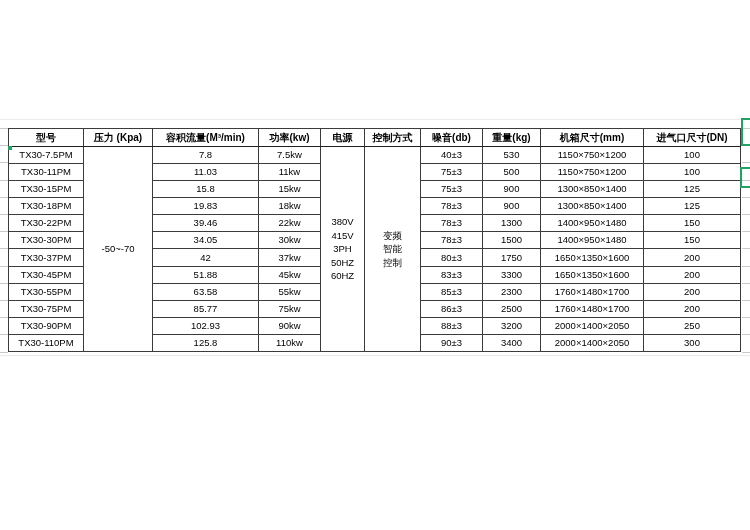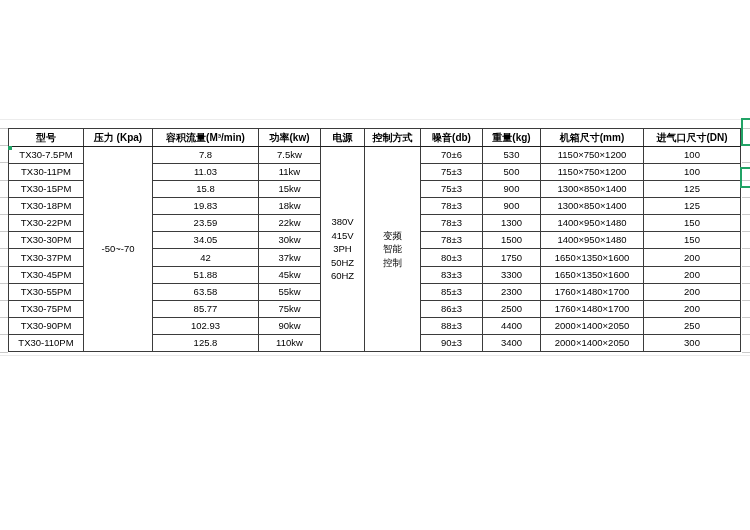--- a/index.html
+++ b/index.html
@@ -89,21 +89,21 @@
       <td>7.8</td>
       <td>7.5kw</td>
       <td class="pre" rowspan="12">380V
 415V
 3PH
 50HZ
 60HZ</td>
       <td class="pre" rowspan="12">变频
 智能
 控制</td>
-      <td>70±6</td>
+      <td>40±3</td>
       <td>530</td>
       <td>1150×750×1200</td>
       <td>100</td>
     </tr>
     <tr>
       <td>TX30-11PM</td>
       <td>11.03</td>
       <td>11kw</td>
       <td>75±3</td>
       <td>500</td>
@@ -123,21 +123,21 @@
       <td>TX30-18PM</td>
       <td>19.83</td>
       <td>18kw</td>
       <td>78±3</td>
       <td>900</td>
       <td>1300×850×1400</td>
       <td>125</td>
     </tr>
     <tr>
       <td>TX30-22PM</td>
-      <td>23.59</td>
+      <td>39.46</td>
       <td>22kw</td>
       <td>78±3</td>
       <td>1300</td>
       <td>1400×950×1480</td>
       <td>150</td>
     </tr>
     <tr>
       <td>TX30-30PM</td>
       <td>34.05</td>
       <td>30kw</td>
@@ -180,21 +180,21 @@
       <td>86±3</td>
       <td>2500</td>
       <td>1760×1480×1700</td>
       <td>200</td>
     </tr>
     <tr>
       <td>TX30-90PM</td>
       <td>102.93</td>
       <td>90kw</td>
       <td>88±3</td>
-      <td>4400</td>
+      <td>3200</td>
       <td>2000×1400×2050</td>
       <td>250</td>
     </tr>
     <tr>
       <td>TX30-110PM</td>
       <td>125.8</td>
       <td>110kw</td>
       <td>90±3</td>
       <td>3400</td>
       <td>2000×1400×2050</td>

